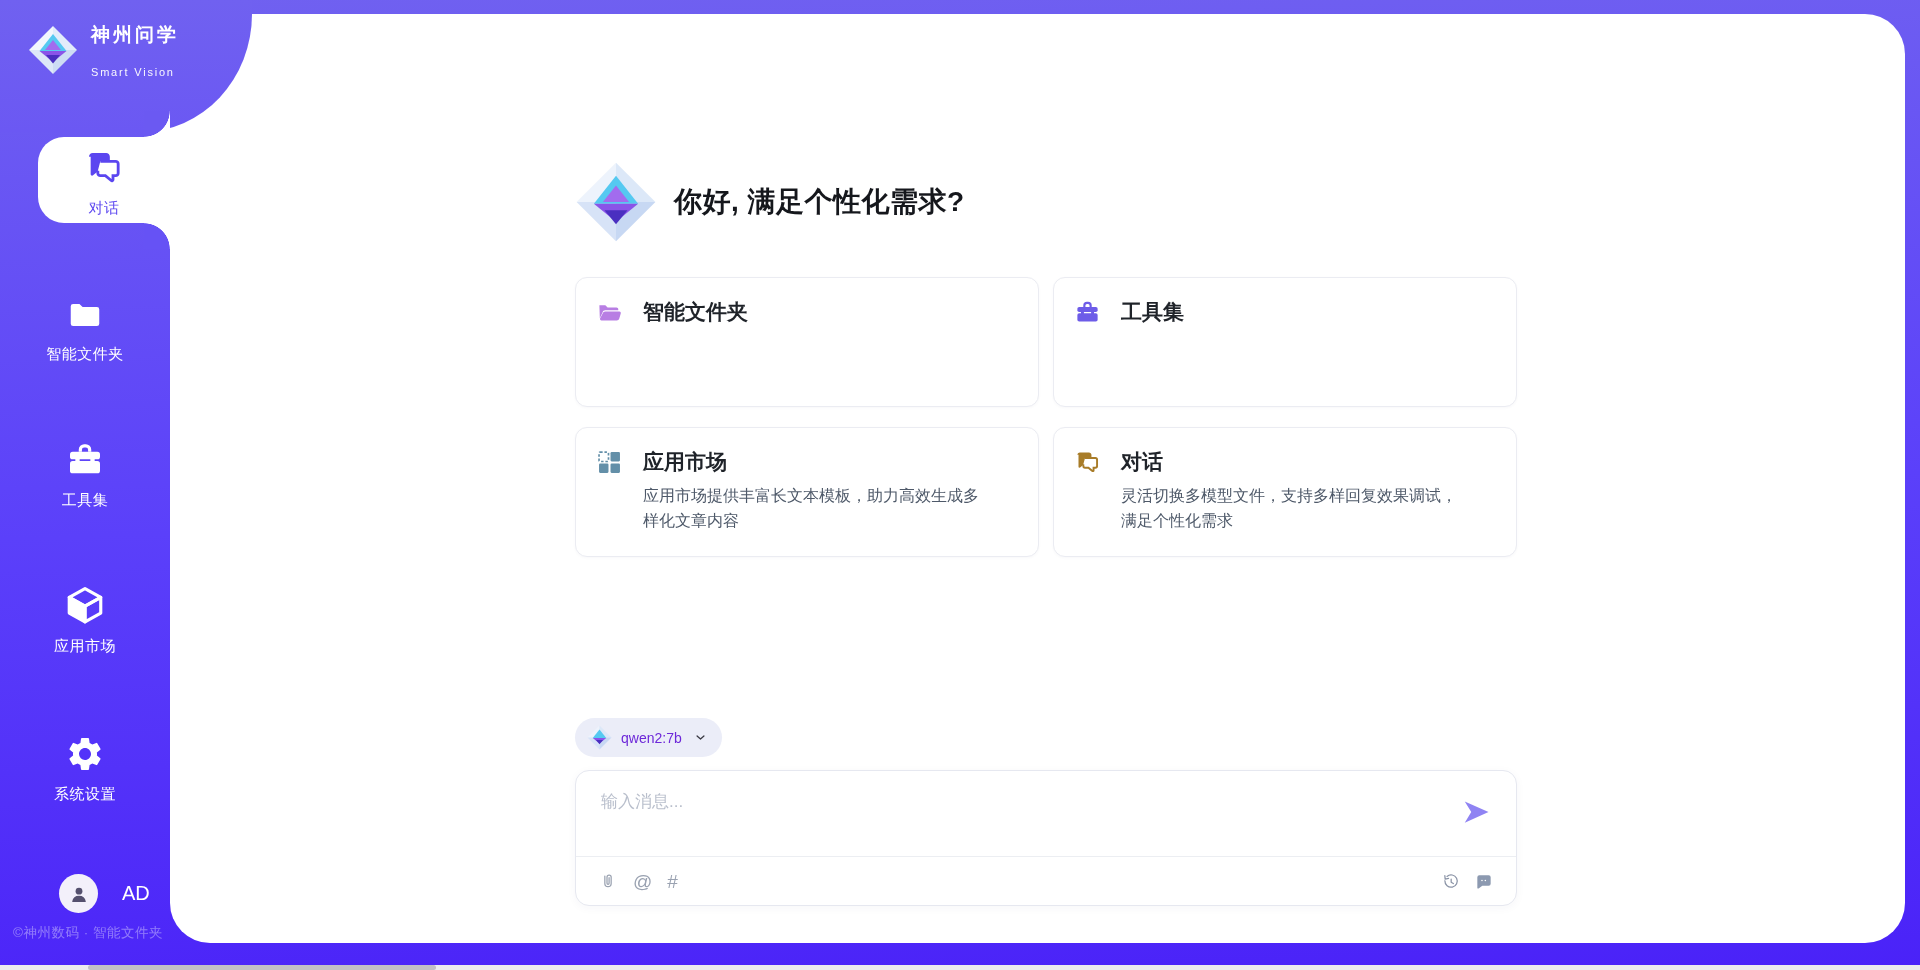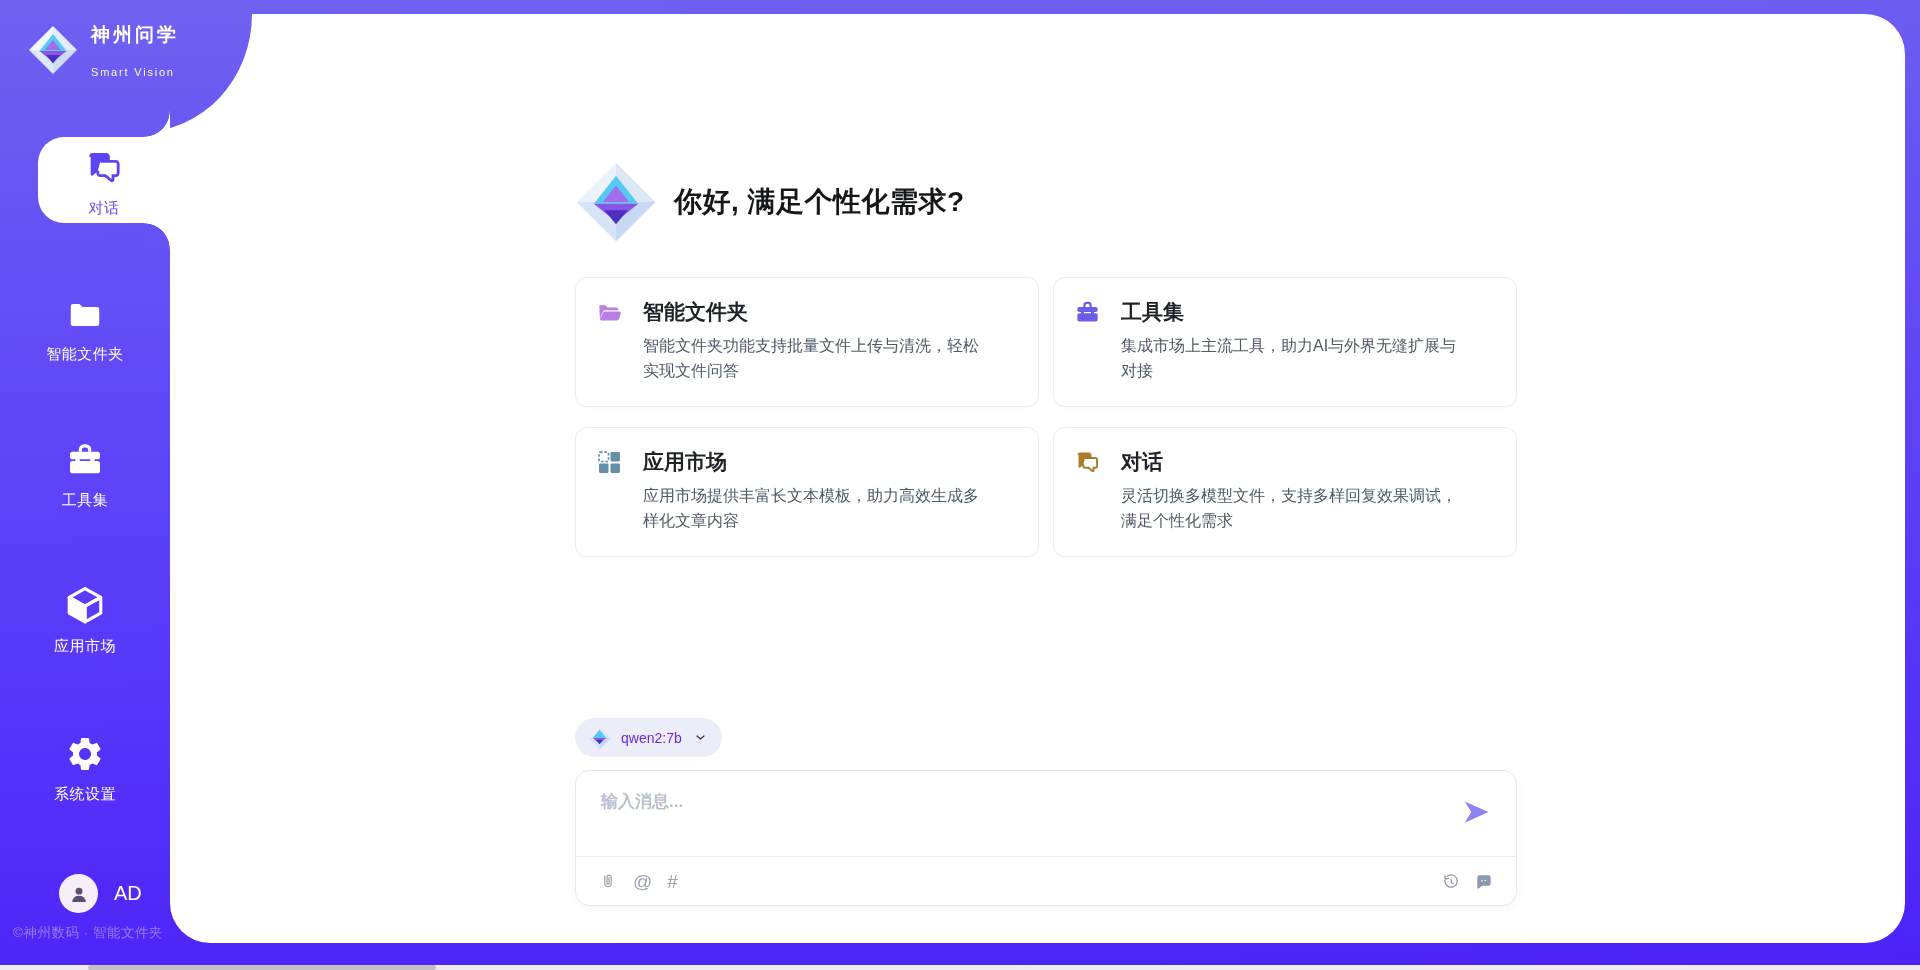--- a/index.html
+++ b/index.html
@@ -31,21 +31,21 @@
                 background:radial-gradient(circle 26px at 0 100%,#6652f5 0 25.4px,#fff 26px); }
 
   .nav-item { position:absolute; left:0; width:170px; display:flex; flex-direction:column;
               align-items:center; gap:11px; z-index:3; color:#fff; cursor:pointer; }
   .nav-item .lbl { font-size:15px; letter-spacing:.5px; }
   .nav-active { left:38px; width:132px; color:#5b46f0; }
   .nav-active .lbl { color:#5b46f0; font-weight:500; }
   .nav-ic { display:block; }
 
   .user-row { position:absolute; left:59px; top:874px; display:flex; align-items:center;
-              gap:16px; z-index:3; cursor:pointer; }
+              gap:24px; z-index:3; cursor:pointer; }
   .avatar { width:39px; height:39px; border-radius:50%; background:#f3f0fa;
             display:flex; align-items:center; justify-content:center; color:#55506e; }
   .user-name { color:#fff; font-size:20px; font-weight:500; }
   .sb-footer { position:absolute; left:13px; top:924px; z-index:3;
                color:rgba(255,255,255,.38); font-size:13.5px; letter-spacing:.5px; }
 
   
   .hscroll { position:absolute; left:0; bottom:0; width:100%; height:5px; background:#ecebee; z-index:5; }
   .hscroll-thumb { position:absolute; left:88px; top:0; width:348px; height:5px;
                    background:#c2c0c6; border-radius:3px; }
@@ -72,21 +72,21 @@
                 padding:0 14px 0 12px; gap:9px; cursor:pointer; }
   .model-name { font-size:14px; color:#6d28d9; font-weight:500; }
   .chev { width:15px; height:15px; color:#3a3a44; margin-left:2px; }
 
   .composer { position:absolute; left:0; top:756px; width:942px; height:136px; background:#fff;
               border:1px solid #e6e8f0; border-radius:14px;
               box-shadow:0 2px 10px rgba(40,40,90,.04); }
   .composer textarea { position:absolute; left:0; top:0; width:860px; height:80px;
               border:none; outline:none; resize:none; background:transparent;
               padding:19px 0 0 25px; font-size:17px; color:#4c1d95;
-              font-family:"Liberation Sans","DejaVu Sans",sans-serif;font-weight:bold; }
+              font-family:"Liberation Sans","DejaVu Sans",sans-serif; }
   .composer textarea::placeholder { color:#b9bfcc; }
   .send-btn { position:absolute; right:25px; top:26px; width:30px; height:30px;
               color:#8f83f3; cursor:pointer; background:none; border:none; padding:0; }
   .composer-divider { position:absolute; left:0; top:85px; width:100%; height:0;
               border-top:1px solid #eceef2; }
   .composer-toolbar { position:absolute; left:0; top:86px; width:100%; height:49px;
               display:flex; align-items:center; padding:0 22px; }
   .tool-left { display:flex; align-items:center; gap:15px; color:#9aa2b1; }
   .tool-right { margin-left:auto; display:flex; align-items:center; gap:13px; color:#8a93a6; }
   .tool-btn { background:none; border:none; padding:0; color:inherit; cursor:pointer;
@@ -203,35 +203,33 @@
       </div>
 
       <div class="cards">
 
         <div class="card">
           <svg class="card-ic ic-folder-card" viewBox="0 0 24 24">
             <path fill="currentColor" d="M3 5.6h5.3l2 2h7.9c.9 0 1.6.7 1.6 1.6v.9H8.2c-1.1 0-2.1.7-2.4 1.8L3.4 17 3 5.6z"></path>
             <path fill="currentColor" d="M8.2 11.2h12.6c.85 0 1.45.8 1.2 1.6l-1.3 4.5c-.3 1-1.2 1.7-2.25 1.7H4.8c-.85 0-1.45-.8-1.2-1.6l2.35-4.5c.3-1 1.2-1.7 2.25-1.7z"></path>
           </svg>
           <div class="card-title">智能文件夹</div>
-          <div class="card-desc">智能文件夹功能支持批量文件上传与清洗，轻松实现文件问答</div>
         </div>
 
         <div class="card">
           <svg class="card-ic ic-toolbox-card" viewBox="0 0 24 24">
             <path d="M9.2 7V5.8A2.3 2.3 0 0 1 11.5 3.5h1A2.3 2.3 0 0 1 14.8 5.8V7" fill="none" stroke="currentColor" stroke-width="1.9"></path>
             <g fill="currentColor">
               <rect x="3" y="7" width="18" height="4.6" rx="1.6"></rect>
               <rect x="3" y="12.6" width="18" height="7.4" rx="1.6"></rect>
               <rect x="6.2" y="9.8" width="2.6" height="4" rx="0.8"></rect>
               <rect x="15.2" y="9.8" width="2.6" height="4" rx="0.8"></rect>
             </g>
           </svg>
           <div class="card-title">工具集</div>
-          <div class="card-desc">集成市场上主流工具，助力AI与外界无缝扩展与对接</div>
         </div>
 
         <div class="card">
           <svg class="card-ic ic-grid-card" viewBox="0 0 24 24">
             <rect x="2.7" y="2.7" width="8.4" height="8.4" rx="1" fill="none" stroke="currentColor" stroke-width="1.5" stroke-dasharray="2.2 1.6"></rect>
             <rect x="12.9" y="2.7" width="8.4" height="8.4" rx="1" fill="currentColor"></rect>
             <rect x="2.7" y="12.9" width="8.4" height="8.4" rx="1" fill="currentColor"></rect>
             <rect x="12.9" y="12.9" width="8.4" height="8.4" rx="1" fill="currentColor"></rect>
           </svg>
           <div class="card-title">应用市场</div>

